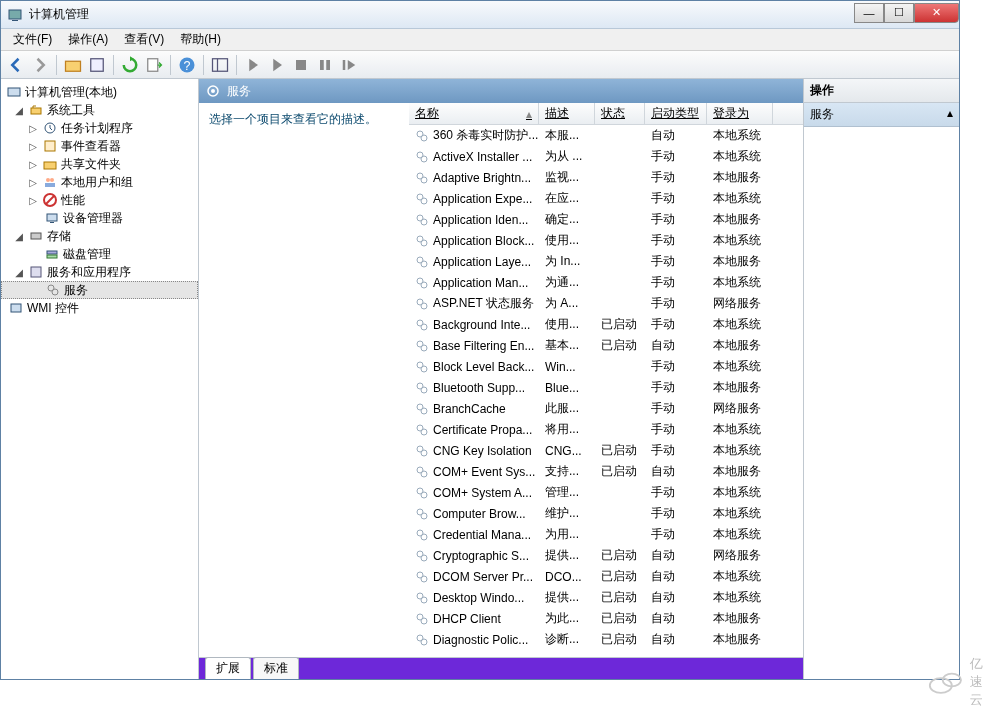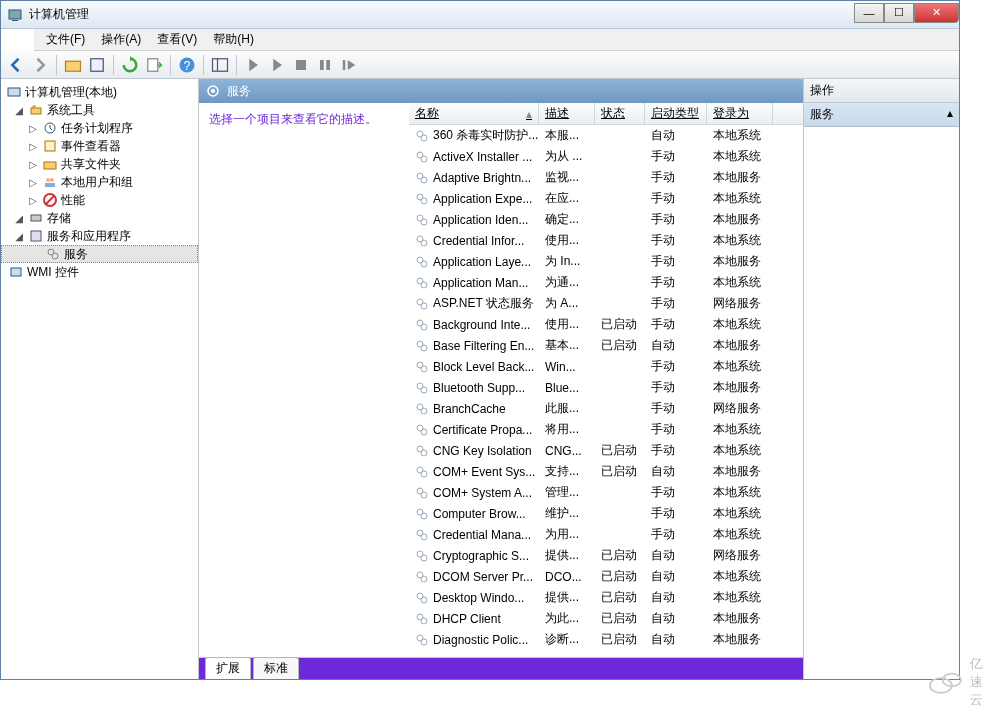--- a/index.html
+++ b/index.html
@@ -4,53 +4,53 @@
 <style>
 * { box-sizing: border-box; font-family: "Microsoft YaHei", "Segoe UI", Tahoma, sans-serif; }
 body { margin: 0; background: #fff; width: 1000px; height: 715px; overflow: hidden; }
 .window { width: 960px; height: 680px; border: 1px solid #5e81a4; background: #fff; display: flex; flex-direction: column; position: relative; }
 .titlebar { height: 28px; background: linear-gradient(#f8fafc, #dde8f4); display: flex; align-items: center; border-bottom: 1px solid #b8c8d8; }
 .titlebar .sysicon { width: 16px; height: 16px; margin: 0 6px; display: inline-flex; }
 .titlebar .title { font-size: 12px; color: #000; }
 .win-controls { margin-left: auto; display: flex; }
 .win-btn { width: 30px; height: 20px; margin-top: -4px; border: 1px solid #888; background: linear-gradient(#f4f4f4,#d8d8d8); display: flex; align-items: center; justify-content: center; font-size: 11px; }
 .win-btn.close { background: linear-gradient(#e77,#c33); color: #fff; width: 45px; border-radius: 0 0 4px 0; }
-.menubar { height: 22px; background: #f0f0f0; border-bottom: 1px solid #d0d0d0; display: flex; align-items: center; font-size: 12px; padding: 0 4px; margin-left: 33px; }
+.menubar { height: 22px; background: #f0f0f0; border-bottom: 1px solid #d0d0d0; display: flex; align-items: center; font-size: 12px; padding: 0 4px; }
 .menubar span { padding: 2px 8px; }
 .toolbar { height: 28px; background: linear-gradient(#fcfcfc,#e8ecf0); border-bottom: 1px solid #c0c8d0; display: flex; align-items: center; padding: 0 4px; gap: 2px; }
 .tbtn { width: 22px; height: 22px; display: flex; align-items: center; justify-content: center; border: 1px solid transparent; }
 .tsep { width: 1px; height: 20px; background: #c0c8d0; margin: 0 3px; }
 .body { flex: 1; display: flex; overflow: hidden; }
 .tree-pane { width: 198px; border-right: 1px solid #c0c8d0; overflow: auto; font-size: 12px; padding: 4px 0; }
 .tree-node { display: flex; align-items: center; height: 18px; padding-left: 4px; white-space: nowrap; }
 .tree-node .exp { width: 12px; text-align: center; color: #555; font-size: 10px; }
 .tree-node .nicon { width: 16px; height: 16px; margin: 0 3px; display: inline-flex; }
 .tree-node.sel { background: #e5e5e5; border: 1px dotted #888; }
 .center-pane { flex: 1; display: flex; flex-direction: column; border-right: 1px solid #c0c8d0; overflow: hidden; min-width: 0; }
 .center-header { height: 24px; background: linear-gradient(#8fb4d8,#6e98c2); color: #fff; display: flex; align-items: center; padding: 0 6px; font-size: 12px; }
 .center-header .gicon { width: 16px; height: 16px; margin-right: 6px; }
 .center-body { flex: 1; display: flex; overflow: hidden; }
-.desc-pane { width: 210px; padding: 8px 10px; font-size: 12px; color: #6d28d9; }
+.desc-pane { width: 210px; padding: 8px 10px; font-size: 12px; color: #0c4a6e; }
 .list-pane { flex: 1; overflow: hidden; display: flex; flex-direction: column; min-width: 0; }
 .list-header { display: flex; height: 22px; background: linear-gradient(#fdfdfd,#eaeef2); border-bottom: 1px solid #d0d6dc; font-size: 12px; text-decoration: underline; }
 .list-header .col { padding: 0 6px; display: flex; align-items: center; border-right: 1px solid #d0d6dc; }
 .list-body { flex: 1; overflow-y: scroll; font-size: 12px; }
 .row { display: flex; height: 21px; align-items: center; }
 .row .cell { padding: 0 6px; overflow: hidden; text-overflow: ellipsis; white-space: nowrap; }
 .row .gicon { width: 14px; height: 14px; margin-right: 4px; flex-shrink: 0; }
 .c-name { width: 130px; display: flex; align-items: center; }
 .c-desc { width: 56px; }
 .c-stat { width: 50px; }
 .c-start { width: 62px; }
 .c-logon { width: 66px; }
 .tab-strip { height: 22px; background: #6d28d9; border-top: 1px solid #c0c8d0; display: flex; align-items: flex-end; font-size: 12px; padding: 0 6px; }
 .tab { padding: 2px 10px; border: 1px solid #b0b8c0; border-bottom: none; background: #f8f8f8; margin-right: 2px; border-radius: 3px 3px 0 0; }
 .tab.active { background: #fff; }
 .actions-pane { width: 155px; font-size: 12px; }
-.actions-header { height: 24px; background: linear-gradient(#f4f6f8,#e4e8ec); border-bottom: 1px solid #c0c8d0; display: flex; align-items: center; padding: 0 6px; font-weight: normal; }
+.actions-header { height: 24px; background: linear-gradient(#f4f6f8,#e4e8ec); border-bottom: 1px solid #c0c8d0; display: flex; align-items: center; padding: 0 6px; font-weight: bold; }
 .actions-group { background: linear-gradient(#d8e6f4,#c8daea); padding: 3px 6px; border-bottom: 1px solid #b0c0d0; display: flex; }
 .actions-item { padding: 6px 20px; display: flex; }
 .watermark { position: absolute; right: 8px; bottom: 6px; font-size: 13px; color: #bbb; display: flex; align-items: center; gap: 5px; }
 svg { width: 100%; height: 100%; }
 </style>
 </head>
 <body>
 
 <div class="window">
   <div class="titlebar">
@@ -216,28 +216,46 @@
       <div class="tree-node" style="padding-left:26px">
           <span class="exp">▷</span>
           <span class="nicon">
             <svg viewBox="0 0 16 16">
               <circle cx="8" cy="8" r="6" fill="none" stroke="#c33" stroke-width="2"></circle>
               <line x1="4" y1="12" x2="12" y2="4" stroke="#c33" stroke-width="2"></line>
             </svg>
           </span>
           <span>性能</span>
         </div>
+      <div class="tree-node" style="padding-left:40px">
+          <span class="nicon">
+            <svg viewBox="0 0 16 16">
+              <rect x="3" y="4" width="10" height="7" fill="#cde" stroke="#357"></rect>
+              <rect x="6" y="12" width="4" height="1" fill="#357"></rect>
+            </svg>
+          </span>
+          <span>设备管理器</span>
+        </div>
       <div class="tree-node" style="padding-left:12px">
           <span class="exp">◢</span>
           <span class="nicon">
             <svg viewBox="0 0 16 16">
               <rect x="3" y="5" width="10" height="6" fill="#ccc" stroke="#555"></rect>
             </svg>
           </span>
           <span>存储</span>
+        </div>
+      <div class="tree-node" style="padding-left:40px">
+          <span class="nicon">
+            <svg viewBox="0 0 16 16">
+              <rect x="3" y="5" width="10" height="3" fill="#aad" stroke="#357"></rect>
+              <rect x="3" y="9" width="10" height="3" fill="#ada" stroke="#373"></rect>
+            </svg>
+          </span>
+          <span>磁盘管理</span>
         </div>
       <div class="tree-node" style="padding-left:12px">
           <span class="exp">◢</span>
           <span class="nicon">
             <svg viewBox="0 0 16 16">
               <rect x="3" y="3" width="10" height="10" fill="#dde" stroke="#557"></rect>
             </svg>
           </span>
           <span>服务和应用程序</span>
         </div>
@@ -348,21 +366,21 @@
                 <div class="cell c-stat"></div>
                 <div class="cell c-start">手动</div>
                 <div class="cell c-logon">本地服务</div>
               </div>
               <div class="row">
                 <div class="cell c-name">
                   <span class="gicon"><svg viewBox="0 0 14 14">
                       <circle cx="5" cy="5" r="3" fill="none" stroke="#9ab"></circle>
                       <circle cx="9" cy="9" r="3" fill="none" stroke="#9ab"></circle>
                     </svg></span>
-                  <span>Credential Infor...</span>
+                  <span>Application Block...</span>
                 </div>
                 <div class="cell c-desc">使用...</div>
                 <div class="cell c-stat"></div>
                 <div class="cell c-start">手动</div>
                 <div class="cell c-logon">本地系统</div>
               </div>
               <div class="row">
                 <div class="cell c-name">
                   <span class="gicon"><svg viewBox="0 0 14 14">
                       <circle cx="5" cy="5" r="3" fill="none" stroke="#9ab"></circle>

